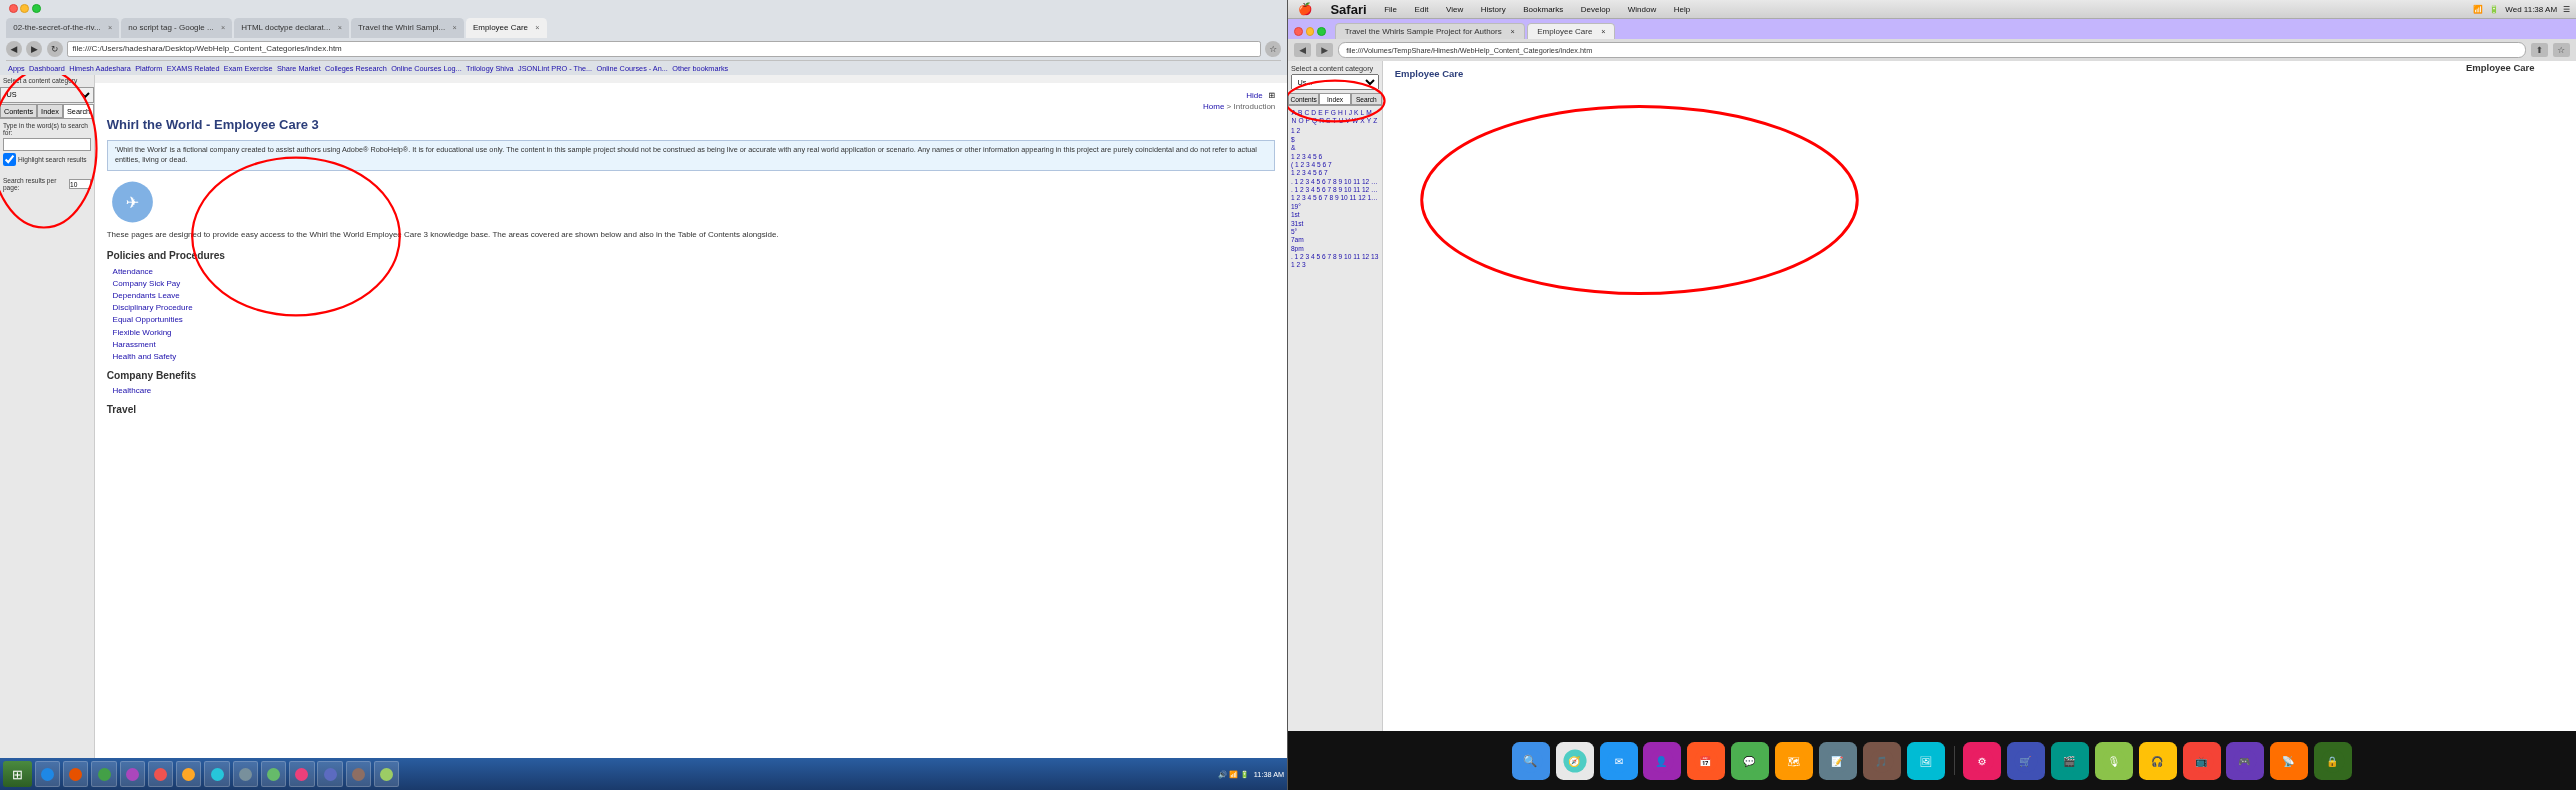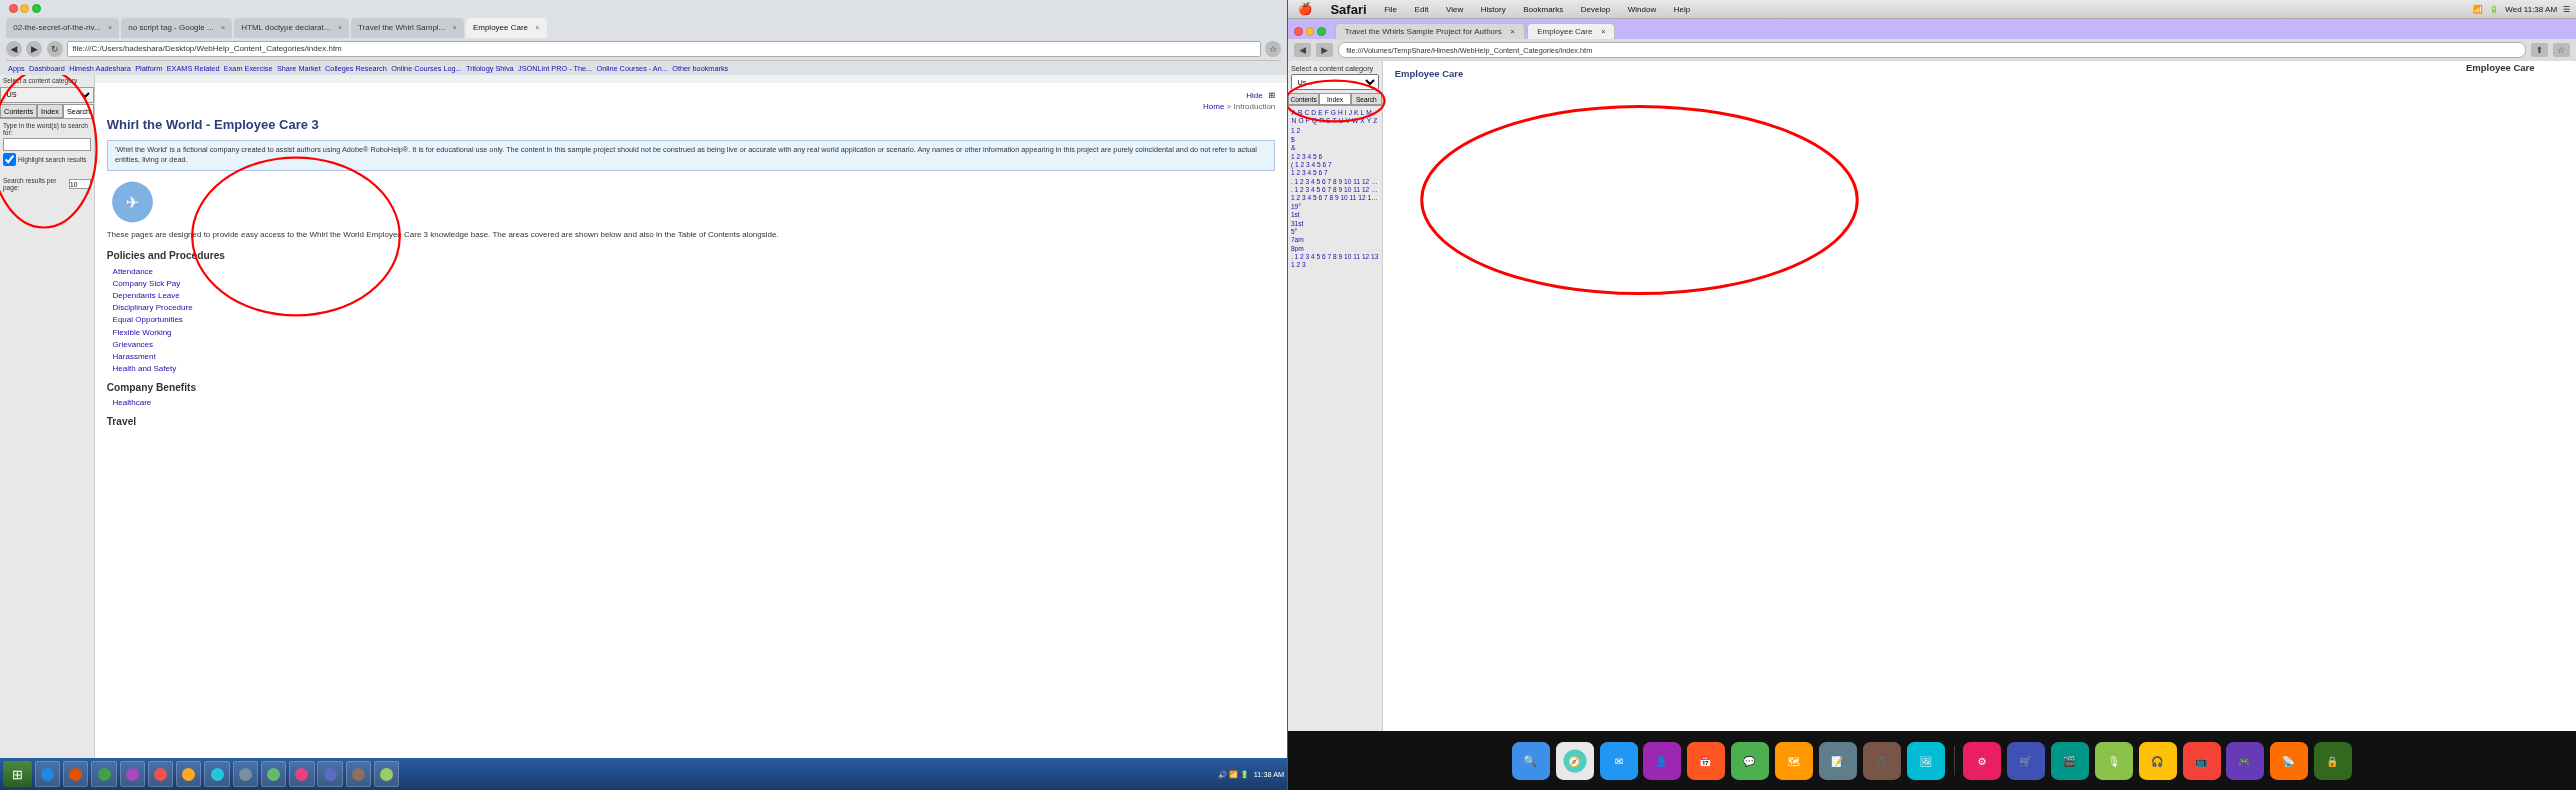--- a/index.html
+++ b/index.html
@@ -688,21 +688,20 @@
       <p class="intro-text">These pages are designed to provide easy access to the Whirl the World Employee Care 3 knowledge base. The areas covered are shown below and also in the Table of Contents alongside.</p>
 
       <h2 class="section-heading">Policies and Procedures</h2>
       <ul class="link-list">
         <li><a href="#">Attendance</a></li>
         <li><a href="#">Company Sick Pay</a></li>
         <li><a href="#">Dependants Leave</a></li>
         <li><a href="#">Disciplinary Procedure</a></li>
         <li><a href="#">Equal Opportunities</a></li>
         <li><a href="#">Flexible Working</a></li>
-        <li><a href="#">Grievances</a></li>
         <li><a href="#">Harassment</a></li>
         <li><a href="#">Health and Safety</a></li>
       </ul>
 
       <h2 class="section-heading">Company Benefits</h2>
       <ul class="link-list">
         <li><a href="#">Healthcare</a></li>
       </ul>
 
       <h2 class="section-heading">Travel</h2>

